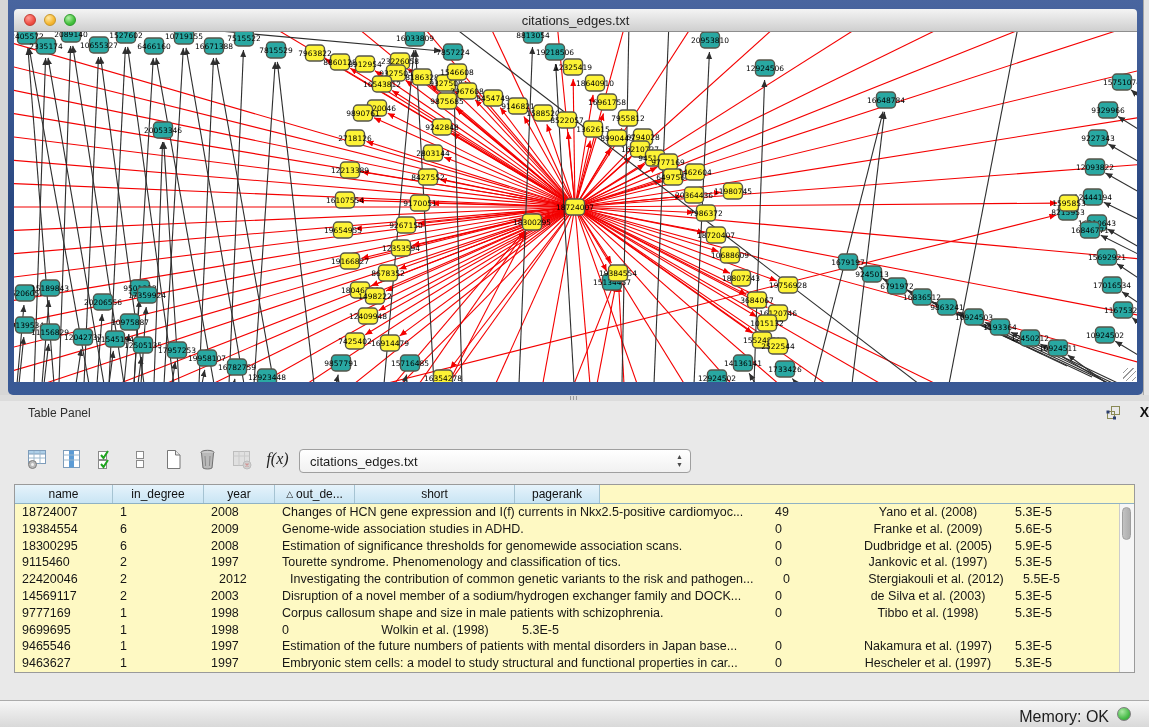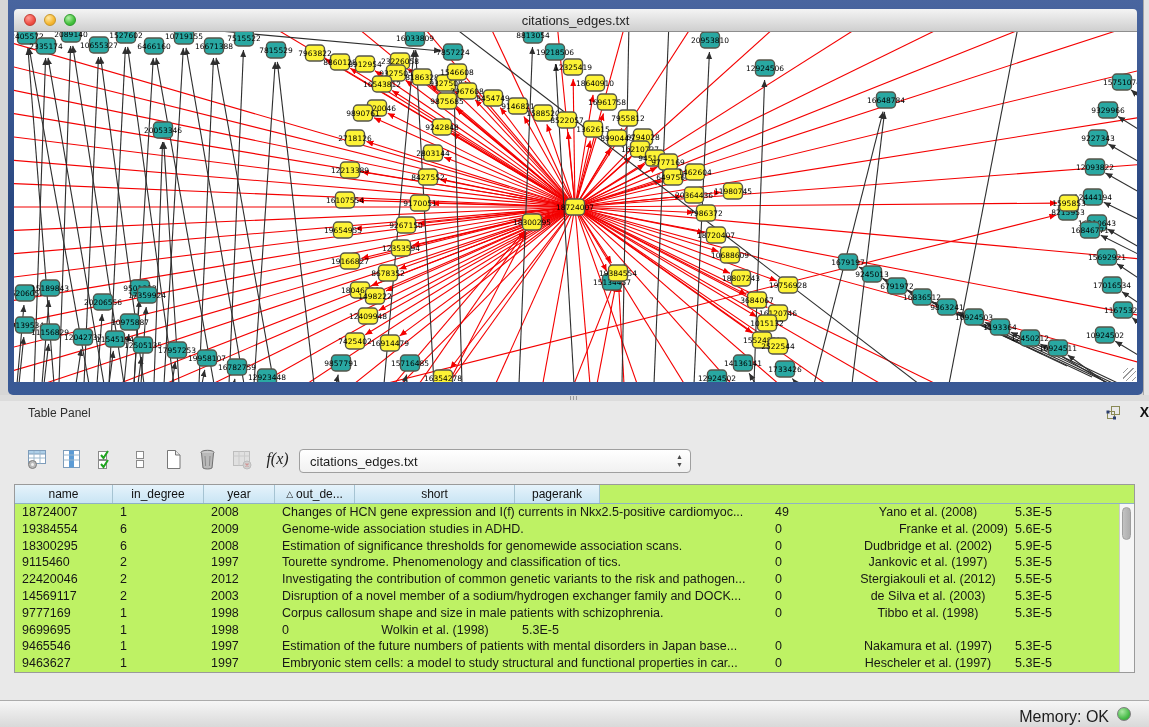--- a/index.html
+++ b/index.html
@@ -54,21 +54,21 @@
   .fx { font-family:"Liberation Serif", serif; font-style:italic; font-size:16px; color:#222; margin:0 8px 0 2px; }
   #combo {
     width:392px; height:24px; border:1px solid #9f9f9f; border-radius:4px;
     background:linear-gradient(#ffffff,#f1f1f1); display:flex; align-items:center;
     position:relative; cursor:pointer;
   }
   #combo .combo-text { font-size:13px; color:#1c1c1c; padding-left:10px; }
   #combo .stepper { position:absolute; right:7px; top:3px; display:flex; flex-direction:column; line-height:8px; font-size:7px; color:#4a4a4a; }
   
   #table-wrap { position:absolute; left:14px; top:83px; width:1121px; height:189px;
-    background:#bef264; border:1px solid #9a9a9a; }
+    background:#fef9c3; border:1px solid #9a9a9a; }
   #thead { display:flex; height:19px; border-bottom:1px solid #8fb2c4; }
   .th { background:linear-gradient(#e6f3fb,#c9e5f4); border-right:1px solid #a5c3d2;
     font-size:12px; color:#111; display:flex; align-items:center; justify-content:center; overflow:hidden; white-space:nowrap;}
   .th .sort { font-size:9px; margin-right:3px; color:#222; }
   #tbody { position:absolute; left:0; top:19px; right:15px; bottom:0; overflow:hidden; }
   .tr { display:flex; height:16.8px; }
   .td { font-size:12.5px; color:#161616; line-height:16.8px; white-space:nowrap; overflow:hidden; padding-left:7px; }
   .td.center { text-align:center; padding-left:0; }
   #vscroll { position:absolute; right:0; top:19px; bottom:0; width:15px;
     background:#f6f6f6; border-left:1px solid #cccccc; }
@@ -676,45 +676,45 @@
           <div class="td" style="width: 80px;">49</div>
           <div class="td center" style="width: 160px;">Yano et al. (2008)</div>
           <div class="td" style="width: 85px;">5.3E-5</div>
         </div>
         <div class="tr">
           <div class="td" style="width: 98px;">19384554</div>
           <div class="td" style="width: 91px;">6</div>
           <div class="td" style="width: 71px;">2009</div>
           <div class="td" style="width: 493px;">Genome-wide association studies in ADHD.</div>
           <div class="td" style="width: 80px;">0</div>
-          <div class="td center" style="width: 160px; text-align: right;">Franke et al. (2009)</div>
+          <div class="td center" style="width: 160px;">Franke et al. (2009)</div>
           <div class="td" style="width: 85px;">5.6E-5</div>
         </div>
         <div class="tr">
           <div class="td" style="width: 98px;">18300295</div>
           <div class="td" style="width: 91px;">6</div>
           <div class="td" style="width: 71px;">2008</div>
           <div class="td" style="width: 493px;">Estimation of significance thresholds for genomewide association scans.</div>
           <div class="td" style="width: 80px;">0</div>
-          <div class="td center" style="width: 160px;">Dudbridge et al. (2002)</div>
+          <div class="td center" style="width: 160px;">Dudbridge et al. (2005)</div>
           <div class="td" style="width: 85px;">5.9E-5</div>
         </div>
         <div class="tr">
           <div class="td" style="width: 98px;">9115460</div>
           <div class="td" style="width: 91px;">2</div>
           <div class="td" style="width: 71px;">1997</div>
           <div class="td" style="width: 493px;">Tourette syndrome. Phenomenology and classification of tics.</div>
           <div class="td" style="width: 80px;">0</div>
           <div class="td center" style="width: 160px;">Jankovic et al. (1997)</div>
           <div class="td" style="width: 85px;">5.3E-5</div>
         </div>
         <div class="tr">
           <div class="td" style="width: 98px;">22420046</div>
           <div class="td" style="width: 91px;">2</div>
-          <div class="td" style="width: 71px;">2012</div>
+          <div class="td" style="width: 71px; margin-left: 8px;">2012</div>
           <div class="td" style="width: 493px;">Investigating the contribution of common genetic variants to the risk and pathogen...</div>
           <div class="td" style="width: 80px;">0</div>
           <div class="td center" style="width: 160px;">Stergiakouli et al. (2012)</div>
           <div class="td" style="width: 85px;">5.5E-5</div>
         </div>
         <div class="tr">
           <div class="td" style="width: 98px;">14569117</div>
           <div class="td" style="width: 91px;">2</div>
           <div class="td" style="width: 71px;">2003</div>
           <div class="td" style="width: 493px;">Disruption of a novel member of a sodium/hydrogen exchanger family and DOCK...</div>

